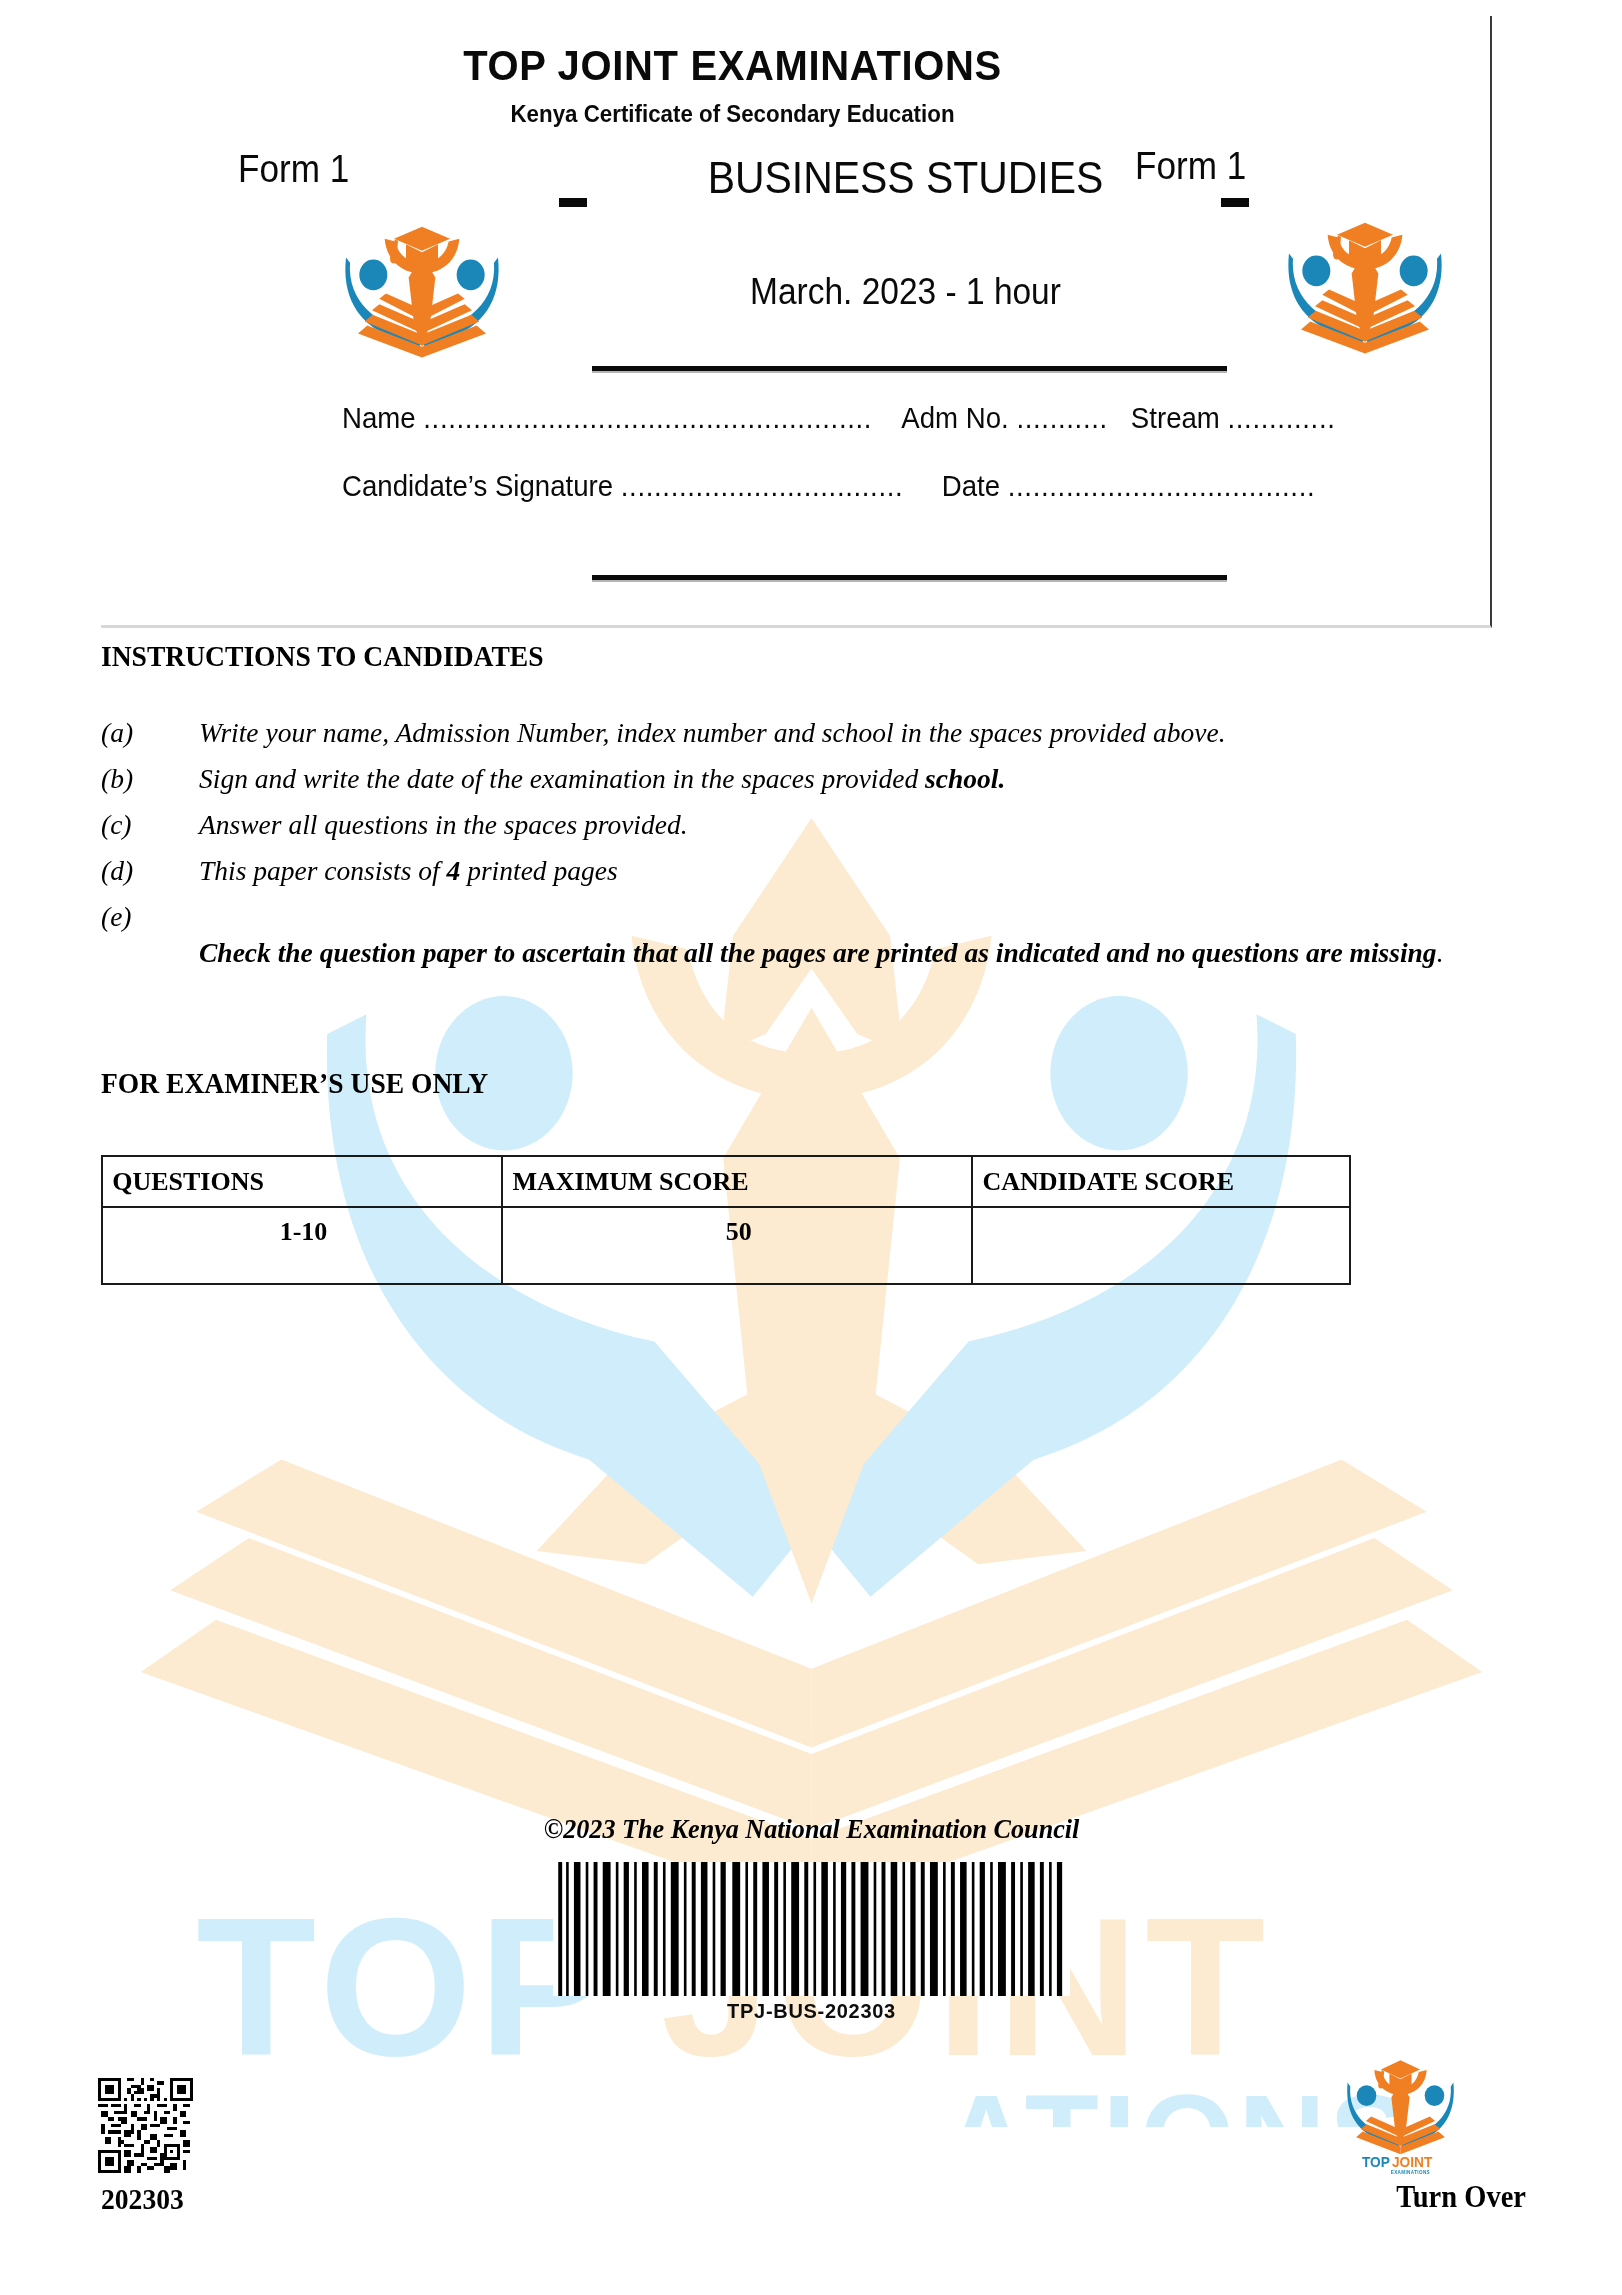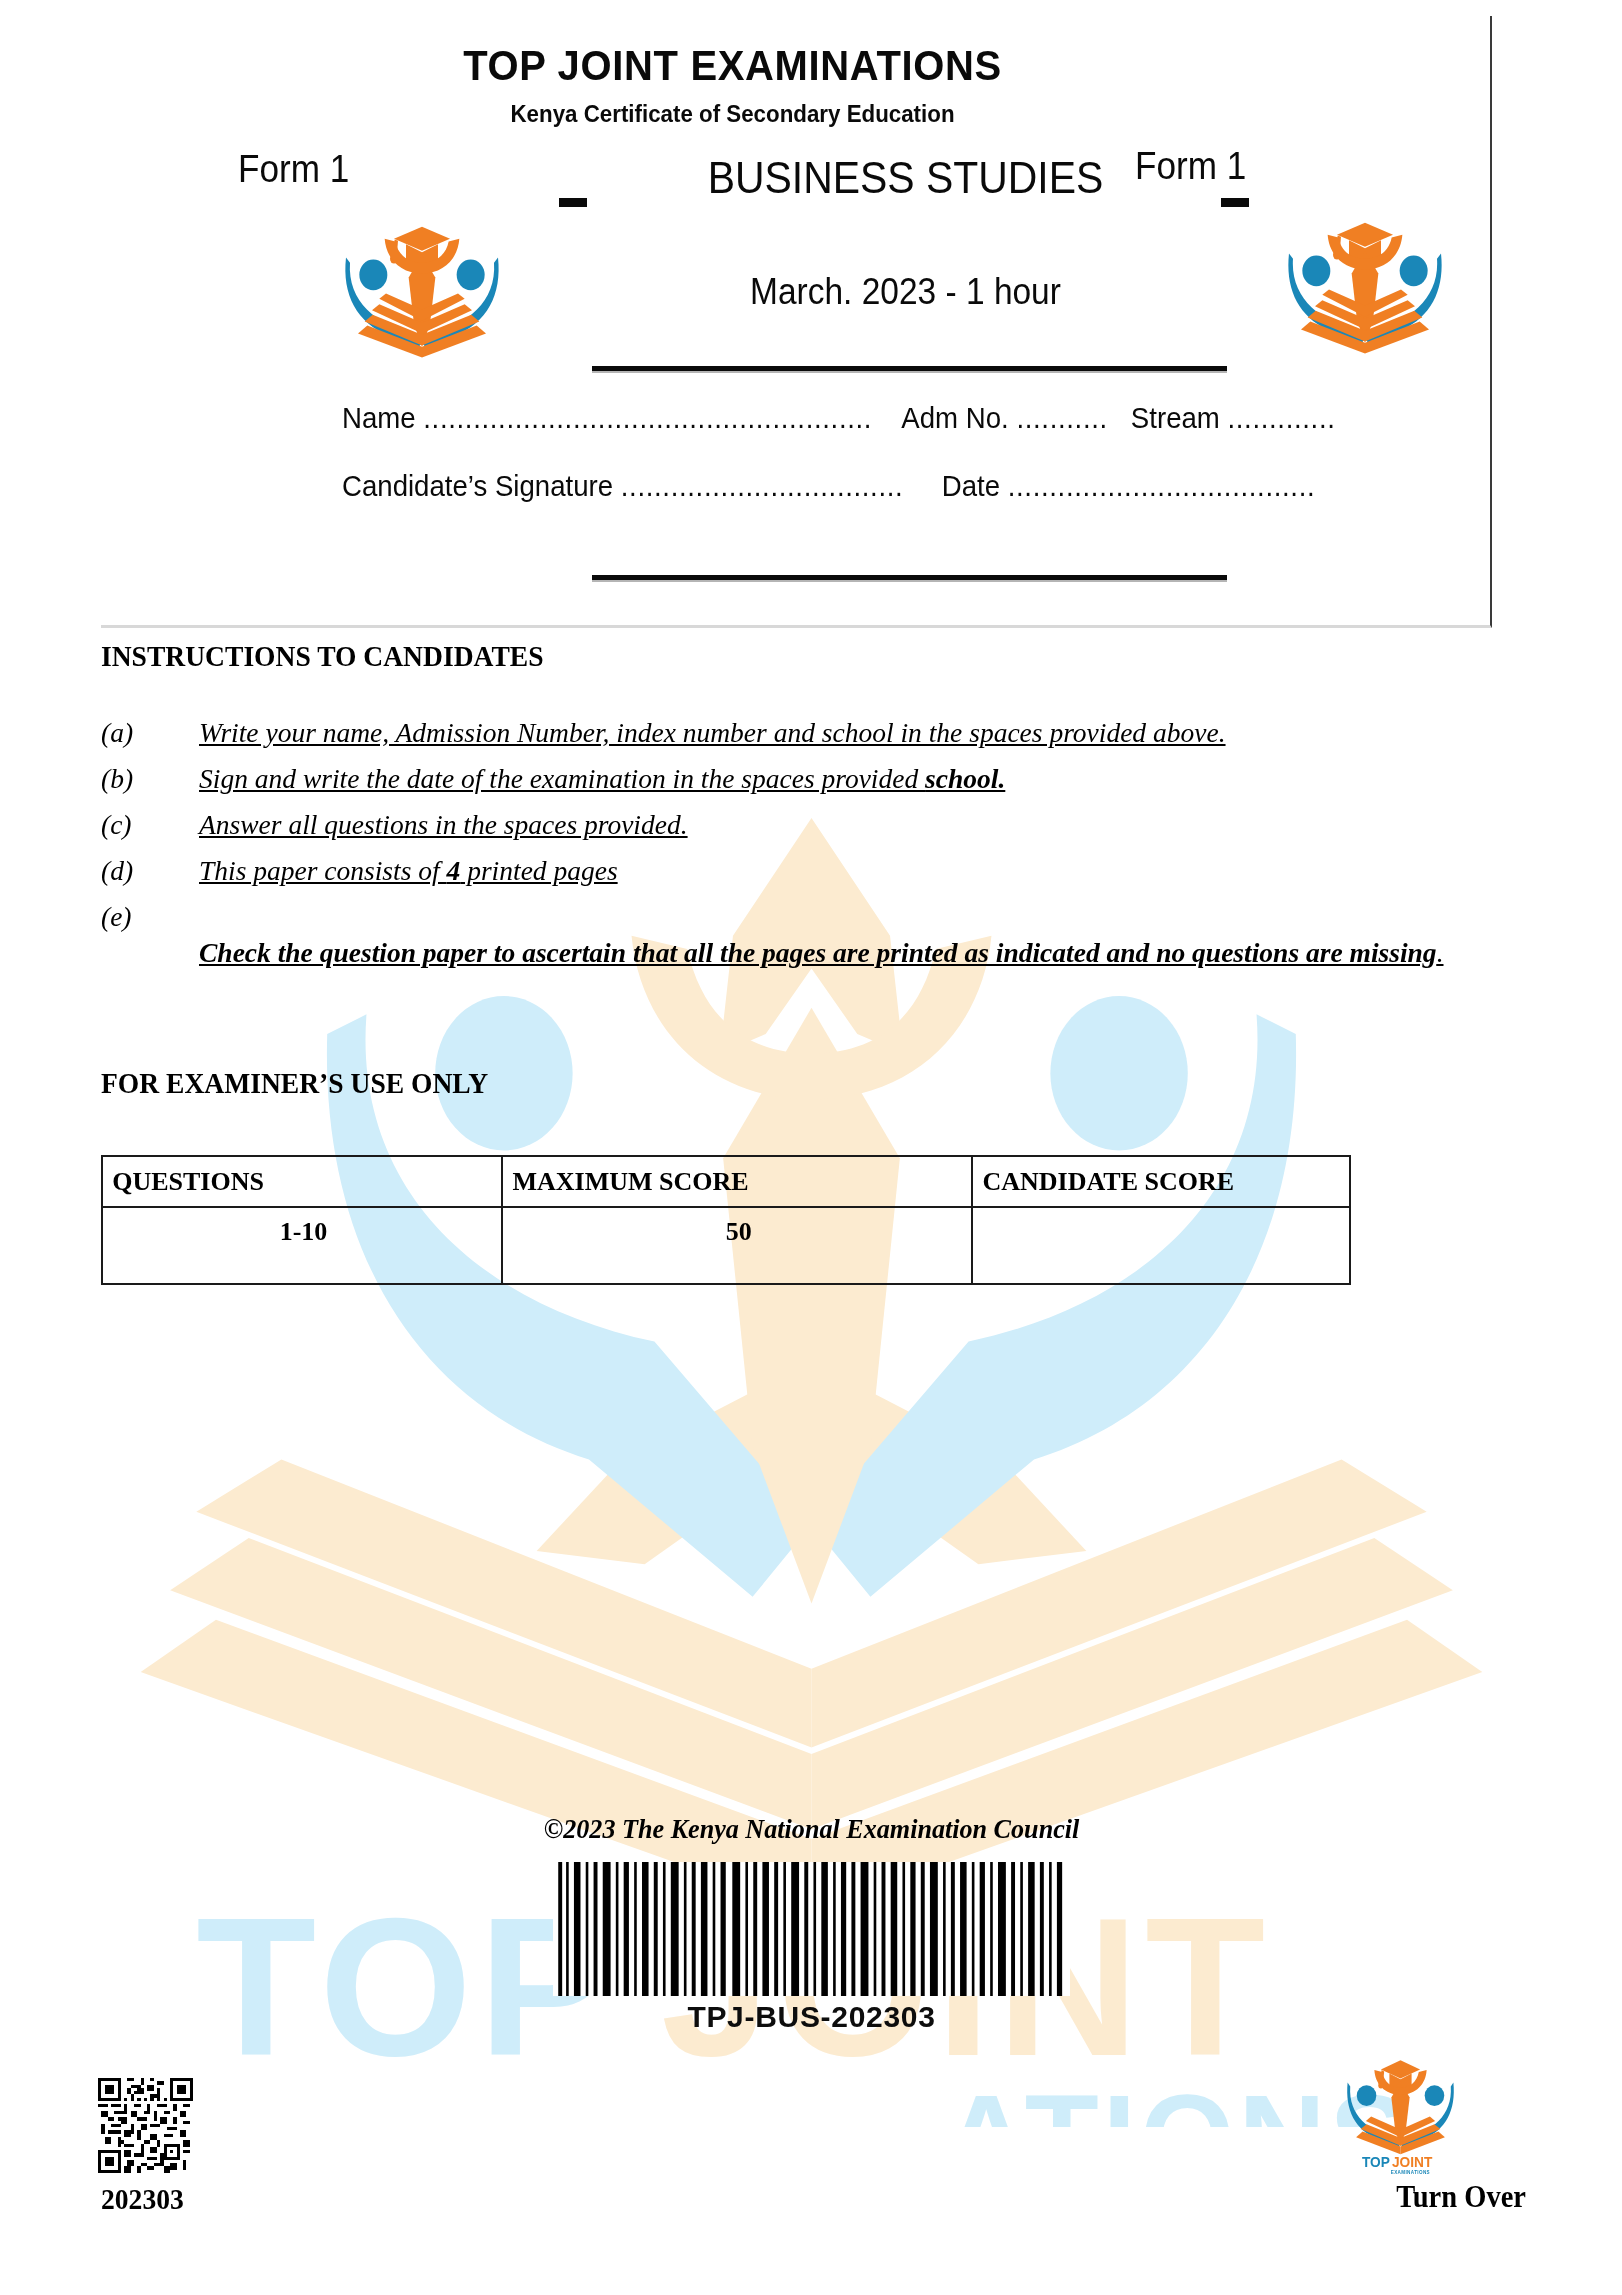--- a/index.html
+++ b/index.html
@@ -175,21 +175,21 @@
   .instr-item {
     display: flex;
     align-items: flex-start;
     font-family: "Liberation Serif", serif;
     font-style: italic;
     font-size: 27.5px;
     line-height: 46px;
     color: #000;
   }
   .instr-marker { width: 98px; flex: 0 0 98px; }
-  .instr-text   { flex: 1 1 auto; text-decoration: underline; }
+  .instr-text   { flex: 1 1 auto; }
   .instr-item.bold .instr-text { font-weight: bold; margin-top: 36px; }
   .b { font-weight: bold; }
   .n { font-style: normal; font-weight: normal; }
 
   
   .score-table {
     position: absolute;
     left: 101px; top: 1155px;
     width: 1250px;
     border-collapse: collapse;
@@ -233,21 +233,21 @@
     z-index: 4;
     text-align: center;
   }
   .barcode {
     width: 517px; height: 134px;
     display: block;
   }
   .barcode-label {
     margin-top: 3.9px;
     font-family: "Liberation Sans", sans-serif;
-    font-size: 30px;
+    font-size: 20px;
     font-weight: 700;
     letter-spacing: 0.7px;
     color: #0d0d0d;
   }
 
   .qr-wrap { position: absolute; left: 98px; top: 2078px; width: 95px; height: 95px; z-index: 4; }
   .qr-wrap svg { width: 100%; height: 100%; display: block; }
 
   .page-num {
     position: absolute;

